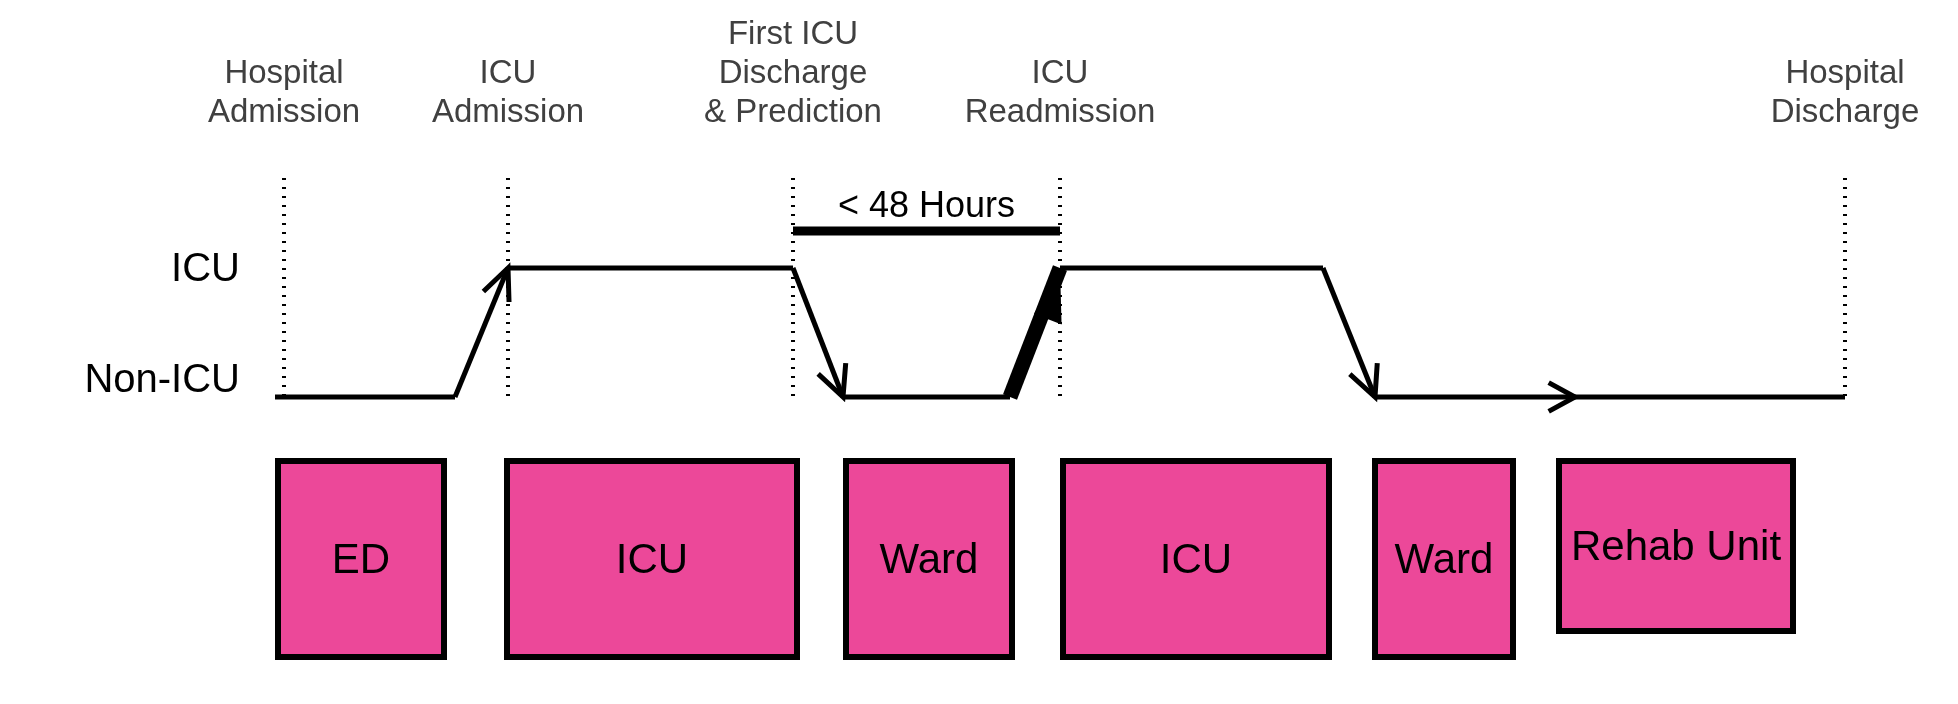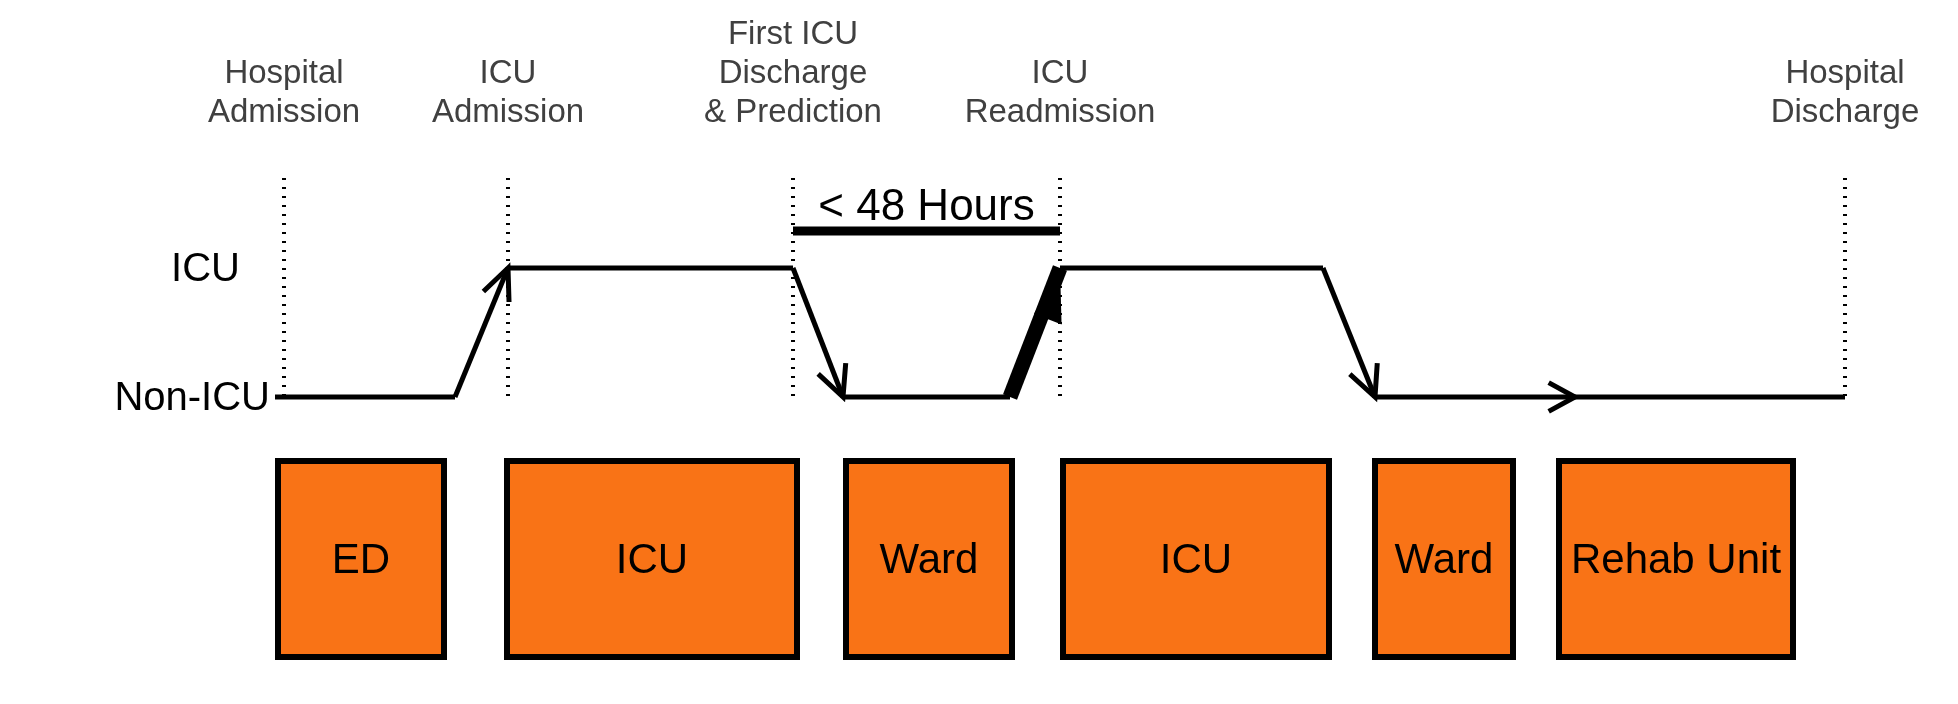--- a/index.html
+++ b/index.html
@@ -40,31 +40,31 @@
     text-align: right;
     font-size: 40px;
     line-height: 44px;
     font-family: "Liberation Sans", sans-serif;
     color: #000000;
     white-space: nowrap;
   }
   .span-label {
     position: absolute;
     text-align: center;
-    font-size: 44px;
+    font-size: 36px;
     line-height: 44px;
     font-family: "Liberation Sans", sans-serif;
     color: #000000;
     white-space: nowrap;
   }
   .unit-box {
     position: absolute;
     box-sizing: border-box;
     border: 6px solid #000000;
-    background: #f97316;
+    background: #ec4899;
     display: flex;
     align-items: center;
     justify-content: center;
   }
   .unit-box-label {
     font-size: 42px;
     line-height: 46px;
     font-family: "Liberation Sans", sans-serif;
     color: #000000;
     white-space: nowrap;
@@ -113,34 +113,34 @@
 Discharge
 &amp; Prediction</div>
   <div class="ev-label" style="width: 320px; left: 900px; top: 52px;">ICU
 Readmission</div>
   <div class="ev-label" style="width: 320px; left: 1685px; top: 52px;">Hospital
 Discharge</div>
 
   <div class="span-label" style="left: 793px; width: 267px; top: 183px;">&lt; 48 Hours</div>
 
   <div class="axis-label" style="left: 0px; width: 240px; top: 245px;">ICU</div>
-  <div class="axis-label" style="left: 0px; width: 240px; top: 374px; margin-left: 30px;">Non-ICU</div>
+  <div class="axis-label" style="left: 0px; width: 240px; top: 356px;">Non-ICU</div>
 
   <div class="unit-box" style="left: 275px; top: 458px; width: 172px; height: 202px;">
     <span class="unit-box-label">ED</span>
   </div>
   <div class="unit-box" style="left: 504px; top: 458px; width: 296px; height: 202px;">
     <span class="unit-box-label">ICU</span>
   </div>
   <div class="unit-box" style="left: 843px; top: 458px; width: 172px; height: 202px;">
     <span class="unit-box-label">Ward</span>
   </div>
   <div class="unit-box" style="left: 1060px; top: 458px; width: 272px; height: 202px;">
     <span class="unit-box-label">ICU</span>
   </div>
   <div class="unit-box" style="left: 1372px; top: 458px; width: 144px; height: 202px;">
     <span class="unit-box-label">Ward</span>
   </div>
-  <div class="unit-box" style="left: 1556px; top: 458px; width: 240px; height: 202px;">
+  <div class="unit-box" style="left: 1556px; top: 458px; width: 240px; height: 176px;">
     <span class="unit-box-label">Rehab Unit</span>
   </div>
 
 </div>
 
 </body></html>

